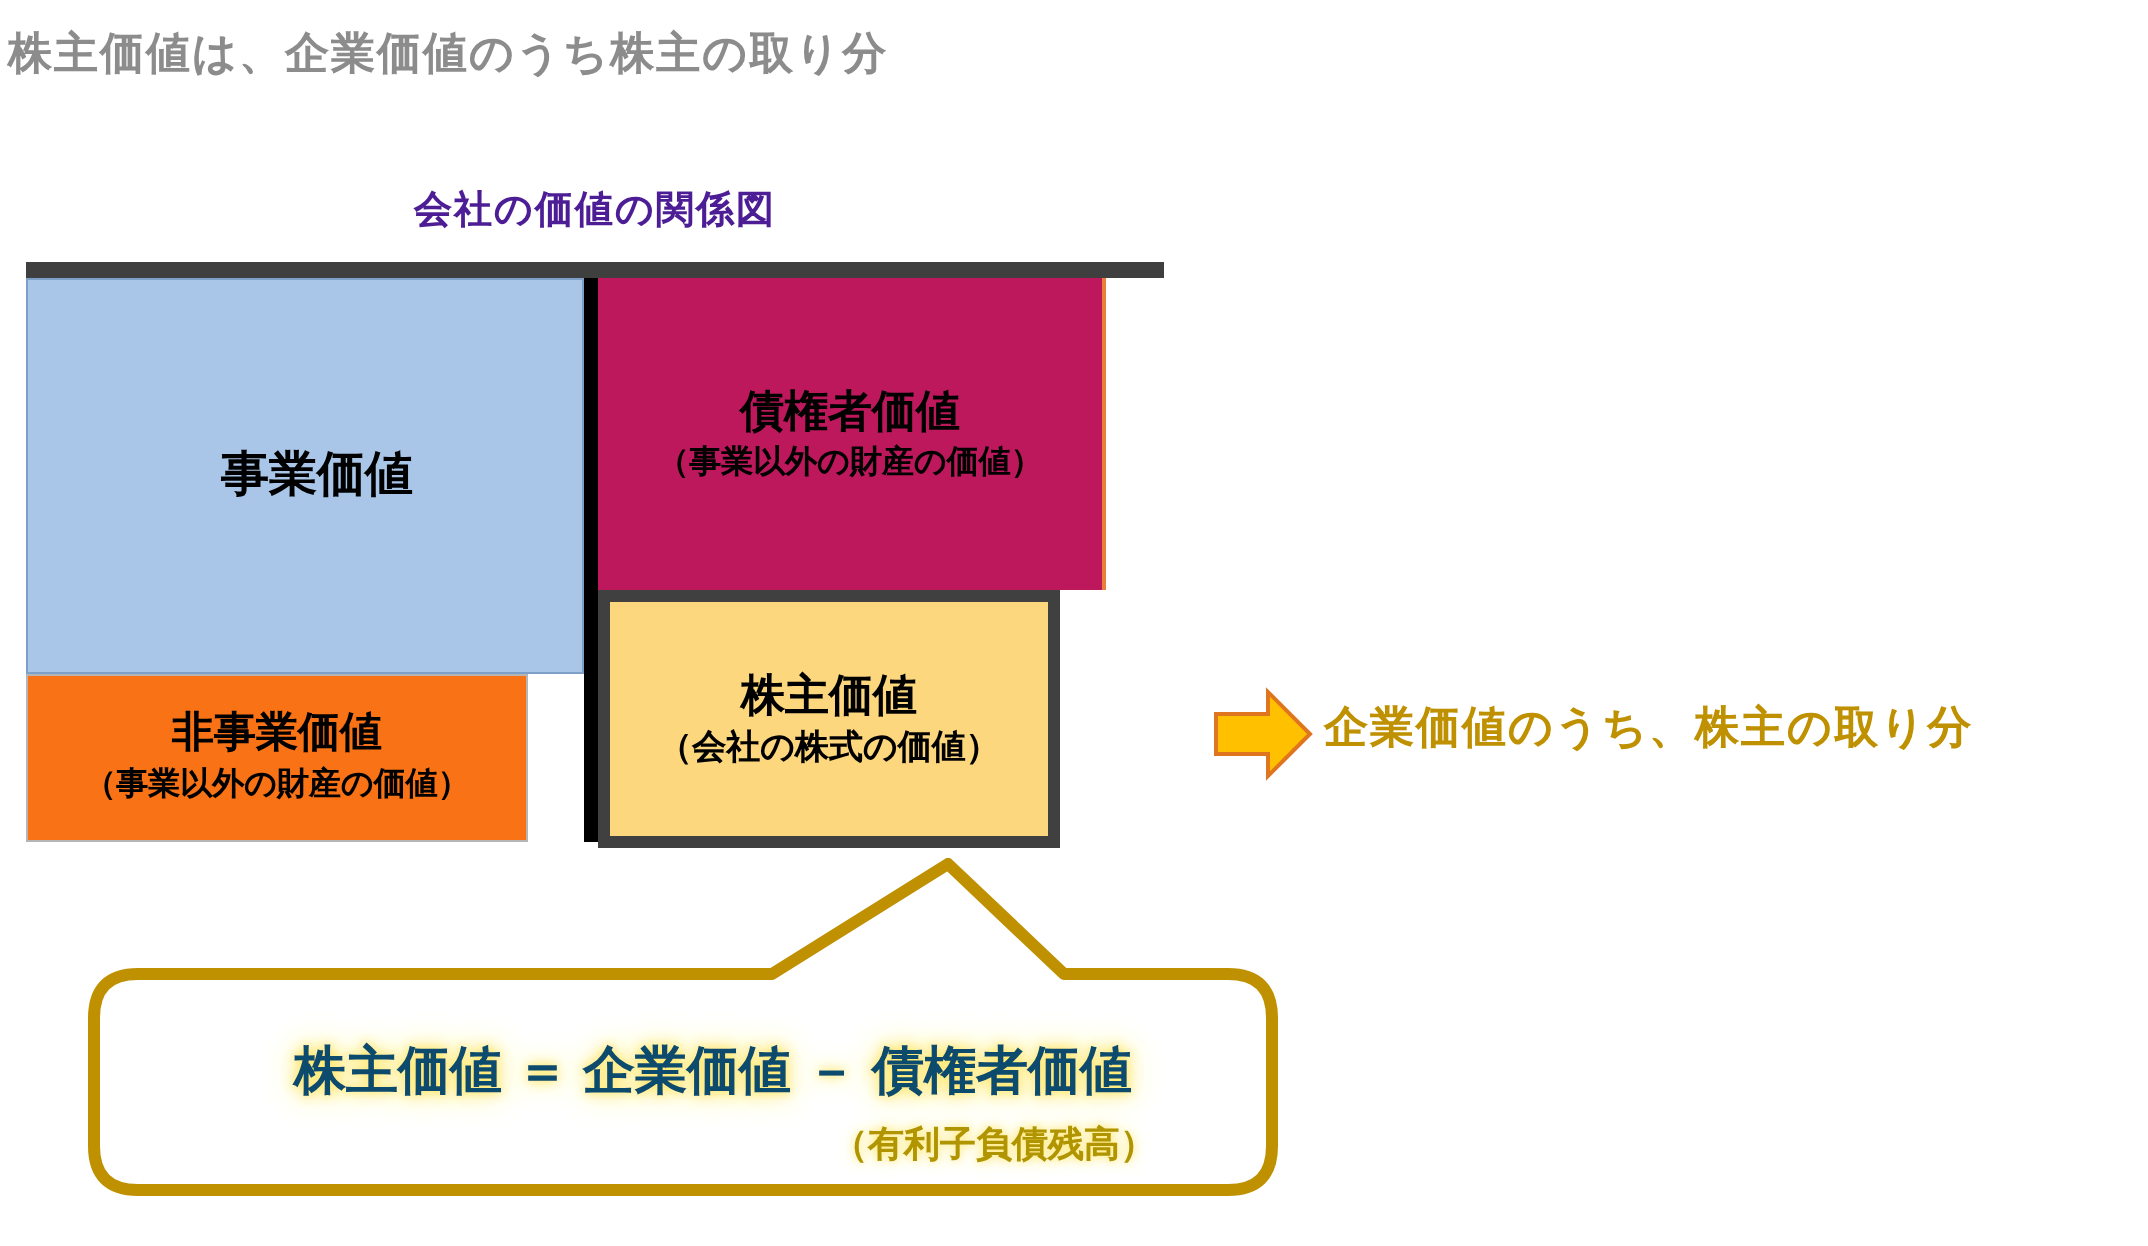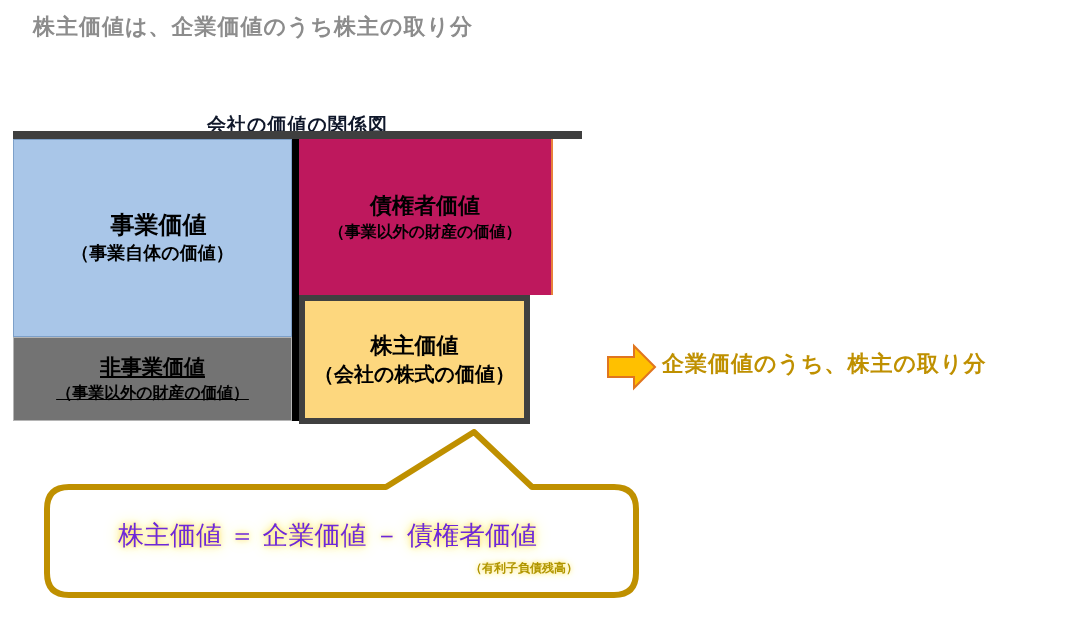--- a/index.html
+++ b/index.html
@@ -7,35 +7,35 @@
   body {
     position: relative;
     width: 1074px;
     height: 623px;
     font-family: "Liberation Sans", "DejaVu Sans", sans-serif;
     overflow: hidden;
   }
 
   .slide-title {
     position: absolute;
-    left: 33px; top: 12px;
+    left: 4px; top: 12px;
     font-size: 22px;
     font-weight: bold;
     color: #8c8c8c;
     letter-spacing: 1px;
   }
 
   .diagram-title {
     position: absolute;
-    left: 13px; top: 112px;
+    left: 13px; top: 92px;
     width: 569px;
     text-align: center;
     font-size: 19px;
     font-weight: bold;
-    color: #0f172a;
+    color: #4c1d95;
     letter-spacing: 1px;
   }
 
   .diagram {
     position: absolute;
     left: 13px; top: 131px;
     width: 569px; height: 293px;
   }
   .diagram .topbar {
     position: absolute;
@@ -52,24 +52,23 @@
     text-align: center;
   }
   .box-business {
     left: 0; top: 8px;
     width: 279px; height: 198px;
     background: #a9c6e8;
     border: 1px solid #7da0c9;
   }
   .box-nonbusiness {
     left: 0; top: 206px;
-    width: 279px; height: 84px;
-    background: #737373;
+    width: 251px; height: 84px;
+    background: #f97316;
     border: 1px solid #b5b5b5;
-    text-decoration: underline;
   }
   .divider {
     position: absolute;
     left: 279px; top: 8px;
     width: 7px; height: 282px;
     background: #000000;
   }
   .box-creditor {
     left: 286px; top: 8px;
     width: 254px; height: 156px;
@@ -84,21 +83,21 @@
   }
   .box-main { font-weight: bold; color: #000; line-height: 1.15; }
   .box-sub  { font-weight: bold; color: #000; line-height: 1.2; margin-top: 4px; }
   .box-business   .box-main { font-size: 24px; margin-left: 12px; }
   .box-business   .box-sub  { font-size: 18px; }
   .box-creditor   .box-main { font-size: 22px; }
   .box-creditor   .box-sub  { font-size: 16px; }
   .box-nonbusiness .box-main { font-size: 21px; }
   .box-nonbusiness .box-sub  { font-size: 16px; }
   .box-shareholder .box-main { font-size: 22px; }
-  .box-shareholder .box-sub  { font-size: 20px; }
+  .box-shareholder .box-sub  { font-size: 17px; }
 
   .annotation-arrow {
     position: absolute;
     left: 606px; top: 343px;
     width: 52px; height: 48px;
   }
   .annotation-text {
     position: absolute;
     left: 662px; top: 349px;
     font-size: 22px;
@@ -109,60 +108,59 @@
     text-align: center;
   }
 
   .callout-shape {
     position: absolute;
     left: 44px; top: 429px;
     width: 600px; height: 172px;
   }
   .callout-formula {
     position: absolute;
-    left: 35px; top: 518px;
+    left: 64px; top: 518px;
     width: 585px;
     text-align: center;
     font-size: 26px;
-    font-weight: normal;
-    color: #6d28d9;
+    font-weight: bold;
+    color: #0c4a6e;
     white-space: nowrap;
     text-shadow:
       0 0 4px #ffe76e,
       0 0 8px #ffec85,
       0 0 14px #fff3a6,
       0 0 20px #fff7c4;
   }
   .callout-note {
     position: absolute;
     left: 50px; top: 560px;
     width: 528px;
     text-align: right;
-    font-size: 12px;
+    font-size: 18px;
     font-weight: bold;
     color: #b09500;
     white-space: nowrap;
     text-shadow:
       0 0 4px #ffe97a,
       0 0 9px #fff0a0;
   }
 </style>
 </head>
 <body>
 
 <div class="slide-title">株主価値は、企業価値のうち株主の取り分</div>
 
 <div class="diagram-title">会社の価値の関係図</div>
 
 <div class="diagram">
   <div class="topbar"></div>
 
   <div class="vbox box-business">
     <div class="box-main">事業価値</div>
-    <div class="box-sub">（事業自体の価値）</div>
   </div>
 
   <div class="vbox box-nonbusiness">
     <div class="box-main">非事業価値</div>
     <div class="box-sub">（事業以外の財産の価値）</div>
   </div>
 
   <div class="divider"></div>
 
   <div class="vbox box-creditor">

